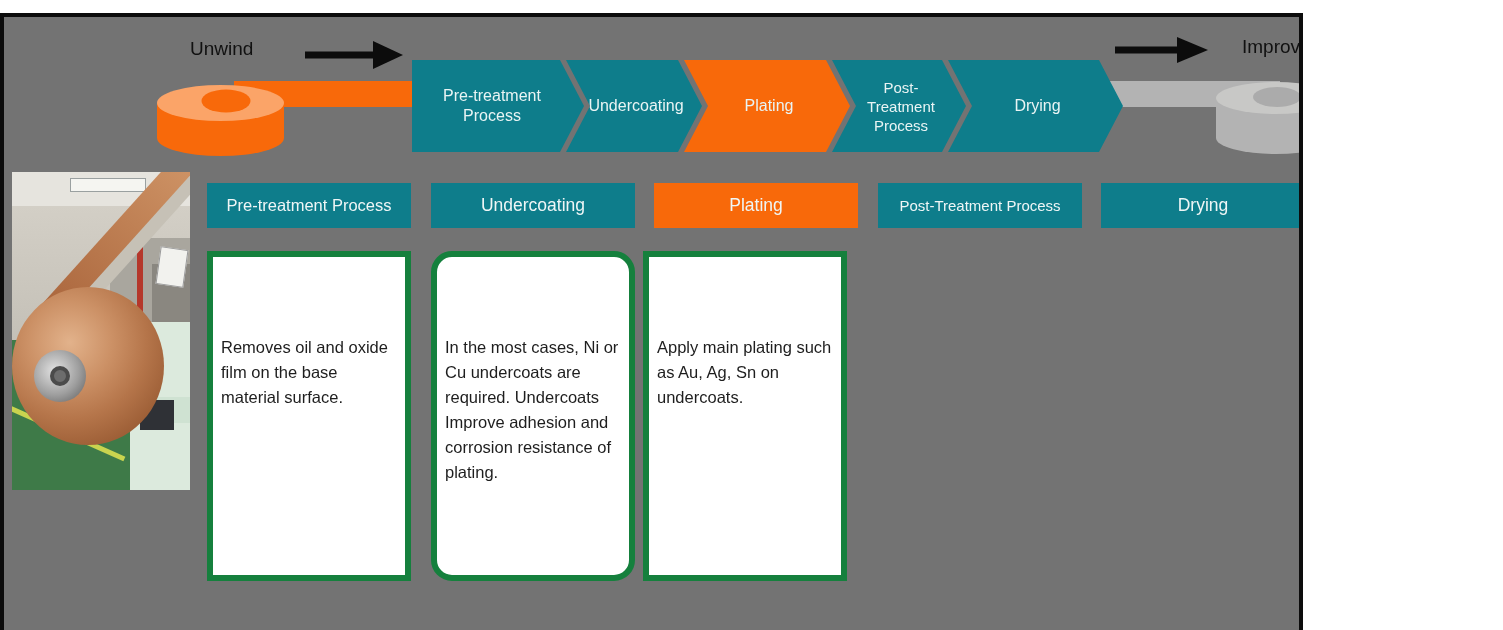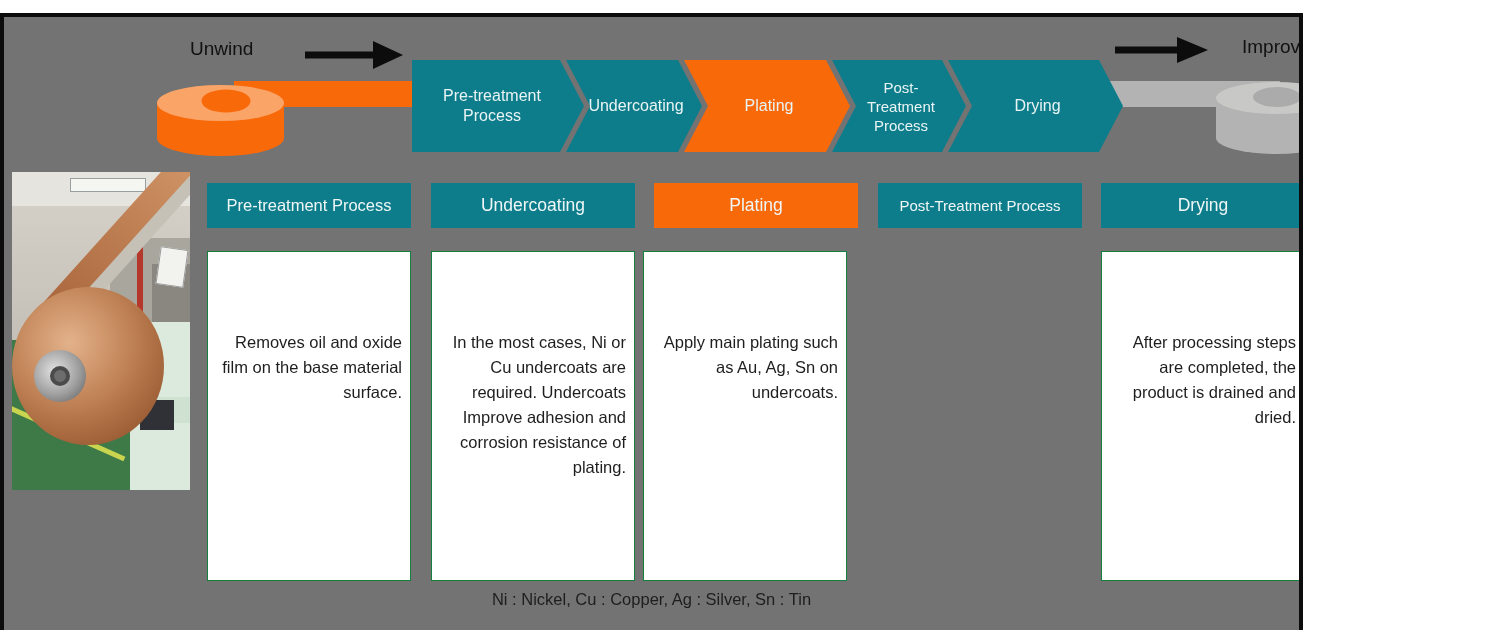--- a/index.html
+++ b/index.html
@@ -40,24 +40,24 @@
        color:#EFF6F6;font-size:17.5px;}
   .hdr.teal{background:#0E7D8B;}
   .hdr.orange{background:#F8690A;}
   #hdr-0{left:203px;font-size:16.5px;}
   #hdr-1{left:427px;}
   #hdr-2{left:650px;}
   #hdr-3{left:874px;font-size:15px;}
   #hdr-4{left:1097px;}
 
   
-  .dbox{position:absolute;top:234px;height:330px;width:204px;background:#fff;border:1px solid #15803d;
-        box-sizing:border-box;padding:78px 8px 0 8px;color:#1e1e1e;font-size:16.5px;line-height:25px;text-align:right;}
+  .dbox{position:absolute;top:234px;height:330px;width:204px;background:#fff;border:6px solid #15803d;
+        box-sizing:border-box;padding:78px 8px 0 8px;color:#1e1e1e;font-size:16.5px;line-height:25px;}
   #dbox-0{left:203px;}
-  #dbox-1{left:427px;}
+  #dbox-1{left:427px;border-radius:21px;}
   #dbox-2{left:639px;}
   #dbox-3{left:874px;}
   #dbox-4{left:1097px;}
 
   
   .footnote{position:absolute;left:0;right:0;top:573px;text-align:center;color:#1e1e1e;font-size:16.5px;}
 
   
   .photo{position:absolute;overflow:hidden;}
   .photo *{position:absolute;}
@@ -157,23 +157,21 @@
 
   <div class="hdr teal" id="hdr-0">Pre-treatment Process</div>
   <div class="hdr teal" id="hdr-1">Undercoating</div>
   <div class="hdr orange" id="hdr-2">Plating</div>
   <div class="hdr teal" id="hdr-3">Post-Treatment Process</div>
   <div class="hdr teal" id="hdr-4">Drying</div>
 
   <div class="dbox" id="dbox-0">Removes oil and oxide film on the base material surface.</div>
   <div class="dbox" id="dbox-1">In the most cases, Ni or Cu undercoats are required. Undercoats Improve adhesion and corrosion resistance of plating.</div>
   <div class="dbox" id="dbox-2">Apply main plating such as Au, Ag, Sn on undercoats.</div>
-  <div class="dbox" id="dbox-4">After processing steps are completed, the product is drained and dried.</div>
-
-  <div class="footnote">Ni : Nickel, Cu : Copper, Ag : Silver, Sn : Tin</div>
+
 
   <div class="photo" id="photo-left">
     <div class="lp-ceiling"></div>
     <div class="lp-light"></div>
     <div class="lp-wall"></div>
     <div class="lp-floor"></div>
     <div class="lp-floor-line"></div>
     <div class="lp-back-equip"></div>
     <div class="lp-equip2"></div>
     <div class="lp-red-pole"></div>

